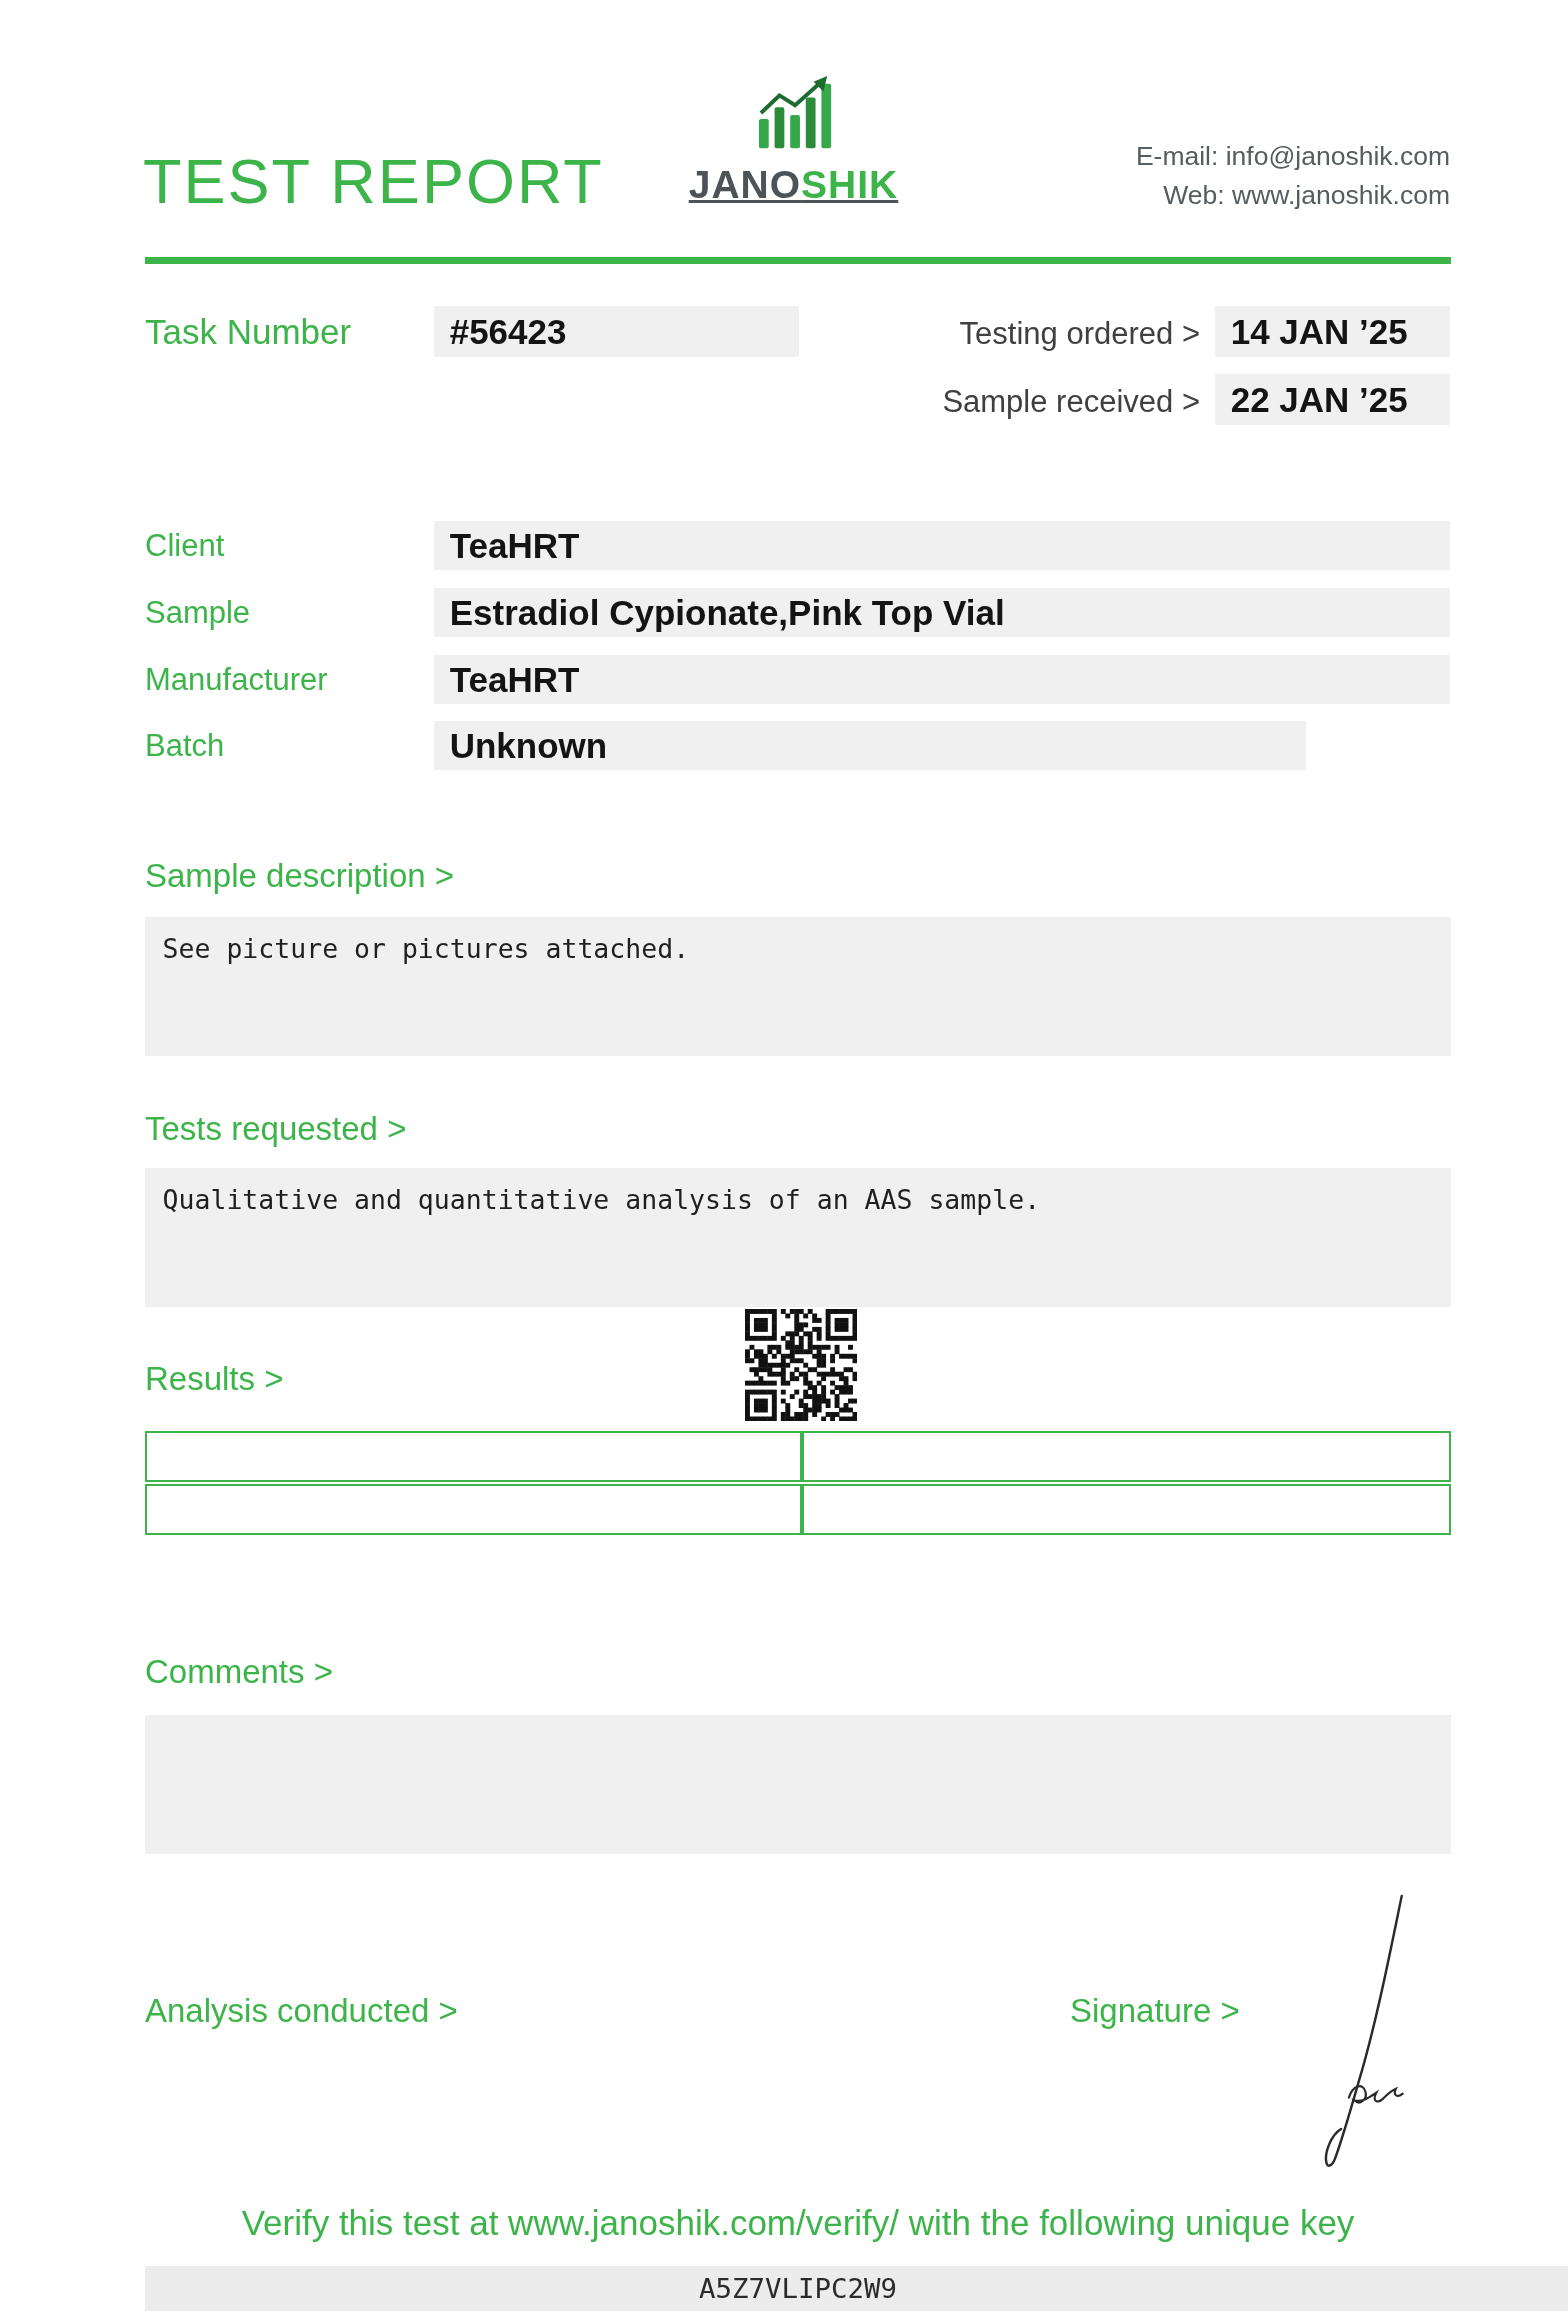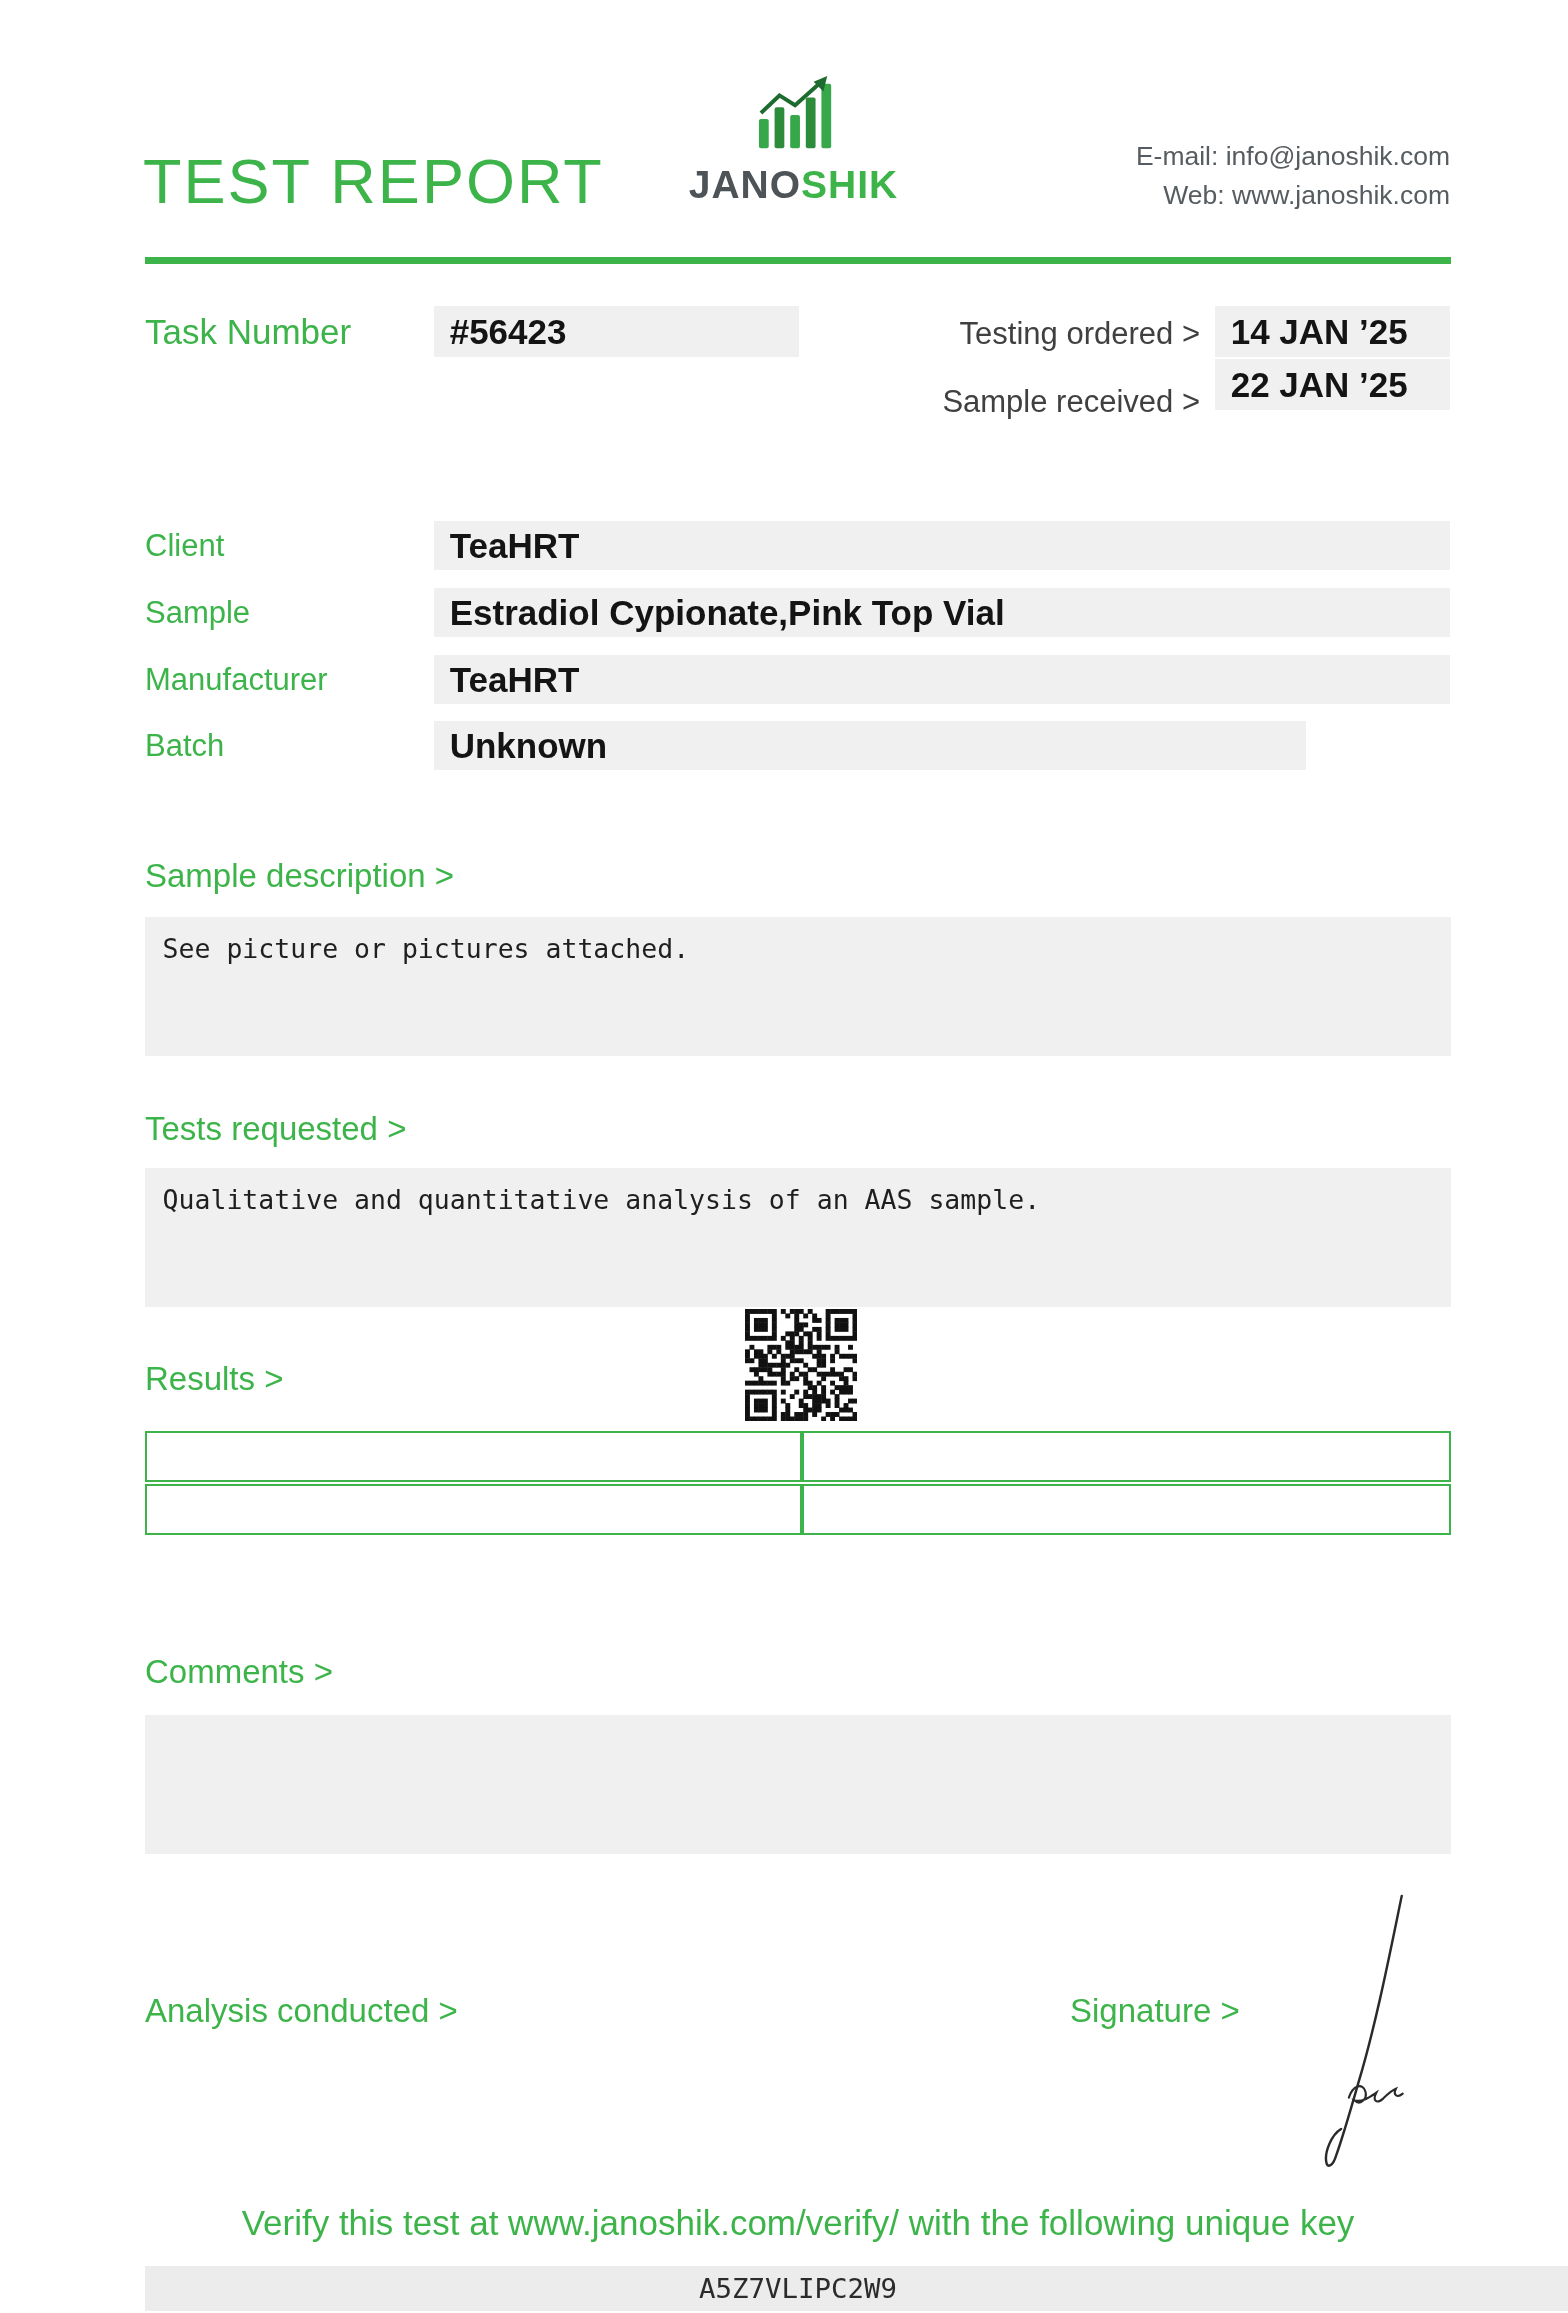--- a/index.html
+++ b/index.html
@@ -3,21 +3,21 @@
 <meta charset="utf-8">
 <style>
   html,body { margin:0; padding:0; background:#ffffff; }
   .page {
     position:relative; width:1568px; height:2313px; background:#ffffff;
     font-family:"Liberation Sans", sans-serif; overflow:hidden;
   }
   
   .report-title { position:absolute; left:143px; top:145px; font-size:63px; letter-spacing:2px; color:#3cb44a; font-weight:500; }
   .logo-icon { position:absolute; left:753px; top:74px; }
-  .logo-text { position:absolute; left:674px; top:163px; width:239px; text-align:center; font-size:39px; font-weight:bold; letter-spacing:1px; color:#4d5357; }
+  .logo-text { position:absolute; left:674px; top:163px; width:239px; text-align:center; font-size:39px; font-weight:bold; letter-spacing:1px; color:#4d5357;text-decoration:underline; }
   .logo-text .accent { color:#3cb44a; }
   .contact { position:absolute; right:118px; top:137px; text-align:right; font-size:26.5px; color:#565c60; line-height:39px; }
   .rule { position:absolute; left:145px; width:1306px; top:257px; height:6.9px; background:#3cb44a; }
   
   .glabel { position:absolute; color:#3cb44a; font-size:31px; }
   .glabel.big { font-size:35px; }
   .glabel.section { font-size:33px; }
   .field { position:absolute; background:#f0f0f0; font-size:35px; font-weight:600; color:#141414; box-sizing:border-box; padding-left:15.7px; }
   .field.h52 { height:51px; line-height:51px; }
   .field.h50 { height:49px; line-height:49px; }
@@ -68,21 +68,21 @@
 
   <div class="rule"></div>
 
   <div class="glabel big" style="left:145px; top:312px;">Task Number</div>
   <div class="field h52" style="left:434px; top:306px; width:365px;">#56423</div>
 
   <div class="rlabel" style="top:316px;">Testing ordered &gt;</div>
   <div class="field h52" style="left:1215px; top:306px; width:235px;">14 JAN ’25</div>
 
   <div class="rlabel" style="top:384px;">Sample received &gt;</div>
-  <div class="field h52" style="left:1215px; top:359px; width:235px;">22 JAN ’25</div>
+  <div class="field h52" style="left:1215px; top:374px; width:235px;">22 JAN ’25</div>
 
   <div class="glabel" style="left:145px; top:528px;">Client</div>
   <div class="field h50" style="left:434px; top:521px; width:1016px;">TeaHRT</div>
 
   <div class="glabel" style="left:145px; top:595px;">Sample</div>
   <div class="field h50" style="left:434px; top:588px; width:1016px;">Estradiol Cypionate,Pink Top Vial</div>
 
   <div class="glabel" style="left:145px; top:662px;">Manufacturer</div>
   <div class="field h50" style="left:434px; top:655px; width:1016px;">TeaHRT</div>
 

